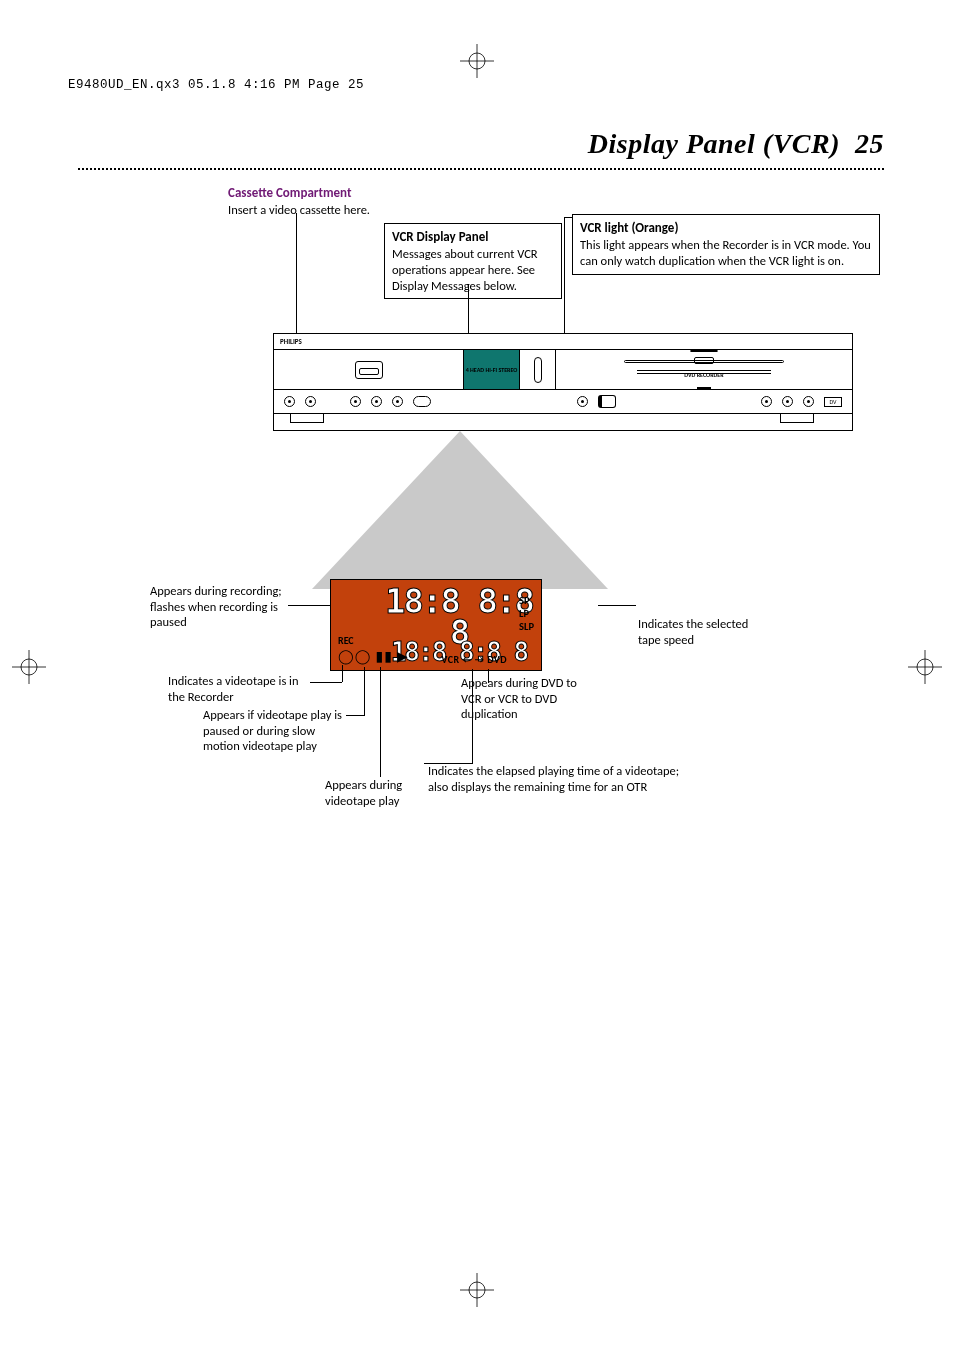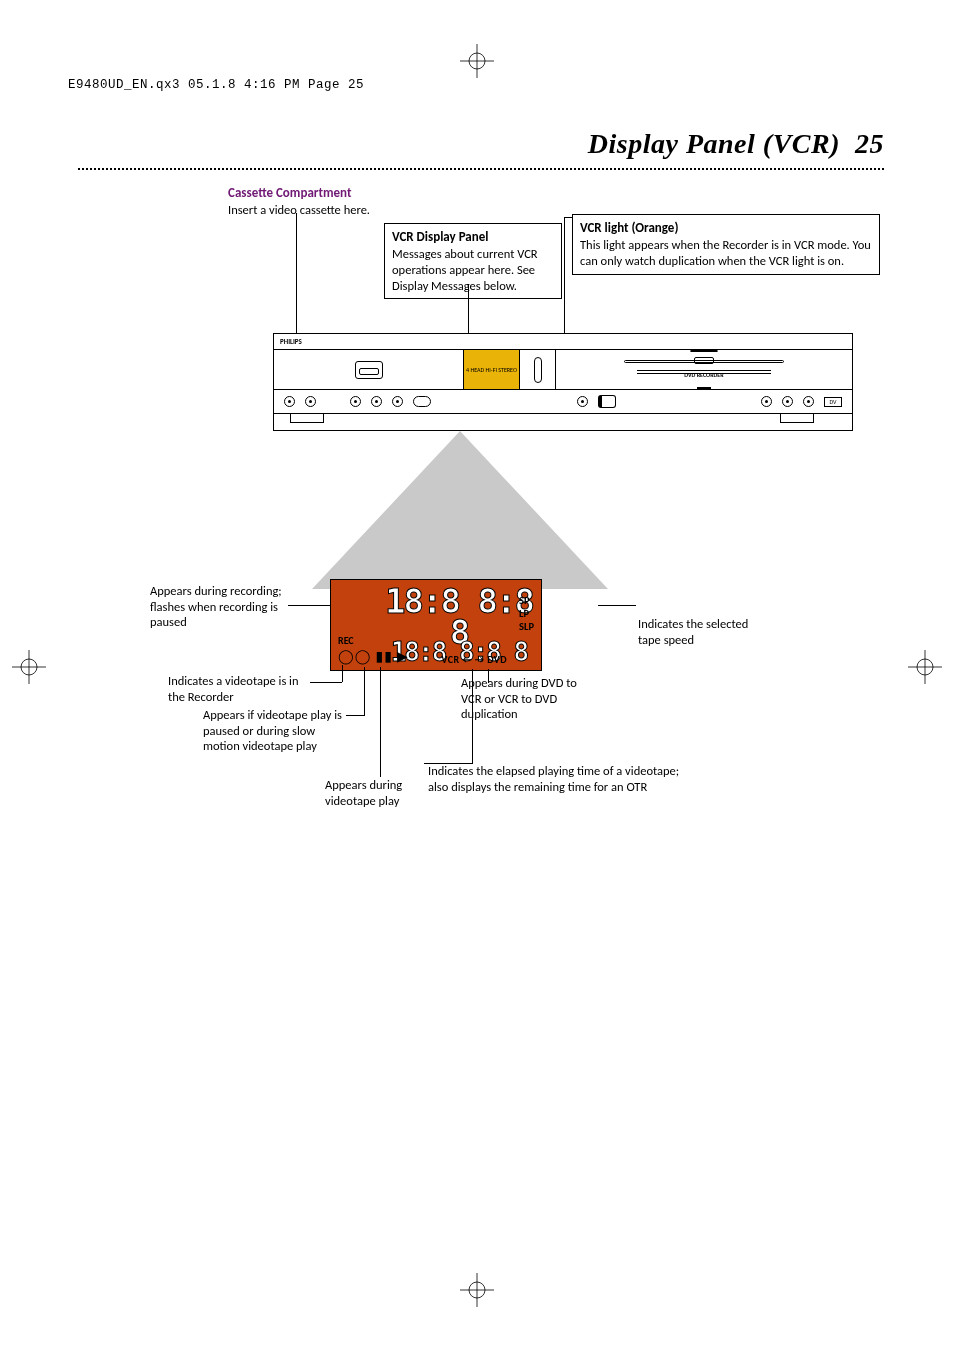--- a/index.html
+++ b/index.html
@@ -84,21 +84,21 @@
     display: flex; align-items: center; padding: 0 6px; font-size: 7px;
     gap: 8px;
   }
   .device .midrow {
     height: 40px; border-bottom: 1px solid #000;
     display: flex;
   }
   .device .midrow > div { border-right: 1px solid #000; }
   .device .midrow > div:last-child { border-right: none; flex-direction: column; }
   .d-vcr-door { width: 190px; display:flex; align-items:center; justify-content:center; }
-  .d-vpanel { width: 56px; background:#eab308; display:flex; align-items:center; justify-content:center; font-size:6px; font-weight:normal; }
+  .d-vpanel { width: 56px; background:#0f766e; display:flex; align-items:center; justify-content:center; font-size:6px; font-weight:bold; }
   .d-spacer { width: 36px; display:flex; align-items:center; justify-content:center; }
   .d-dvd-door { flex:1; display:flex; align-items:center; justify-content:center; gap:8px; font-size:6px; font-weight:bold; }
   .device .btnrow {
     height: 24px; border-bottom: 1px solid #000;
     display:flex; gap:10px; padding: 2px 10px; align-items:center;
   }
   .knob { width:11px; height:11px; border:1px solid #000; border-radius:50%; background:#fff; position:relative; }
   .knob::after { content:""; position:absolute; left:3px; top:3px; width:3px; height:3px; background:#000; border-radius:50%; }
   .device .footrow { height: 16px; display:flex; }
   .foot { width: 34px; height: 10px; border:1px solid #000; border-top:none; margin-top:-1px; }

